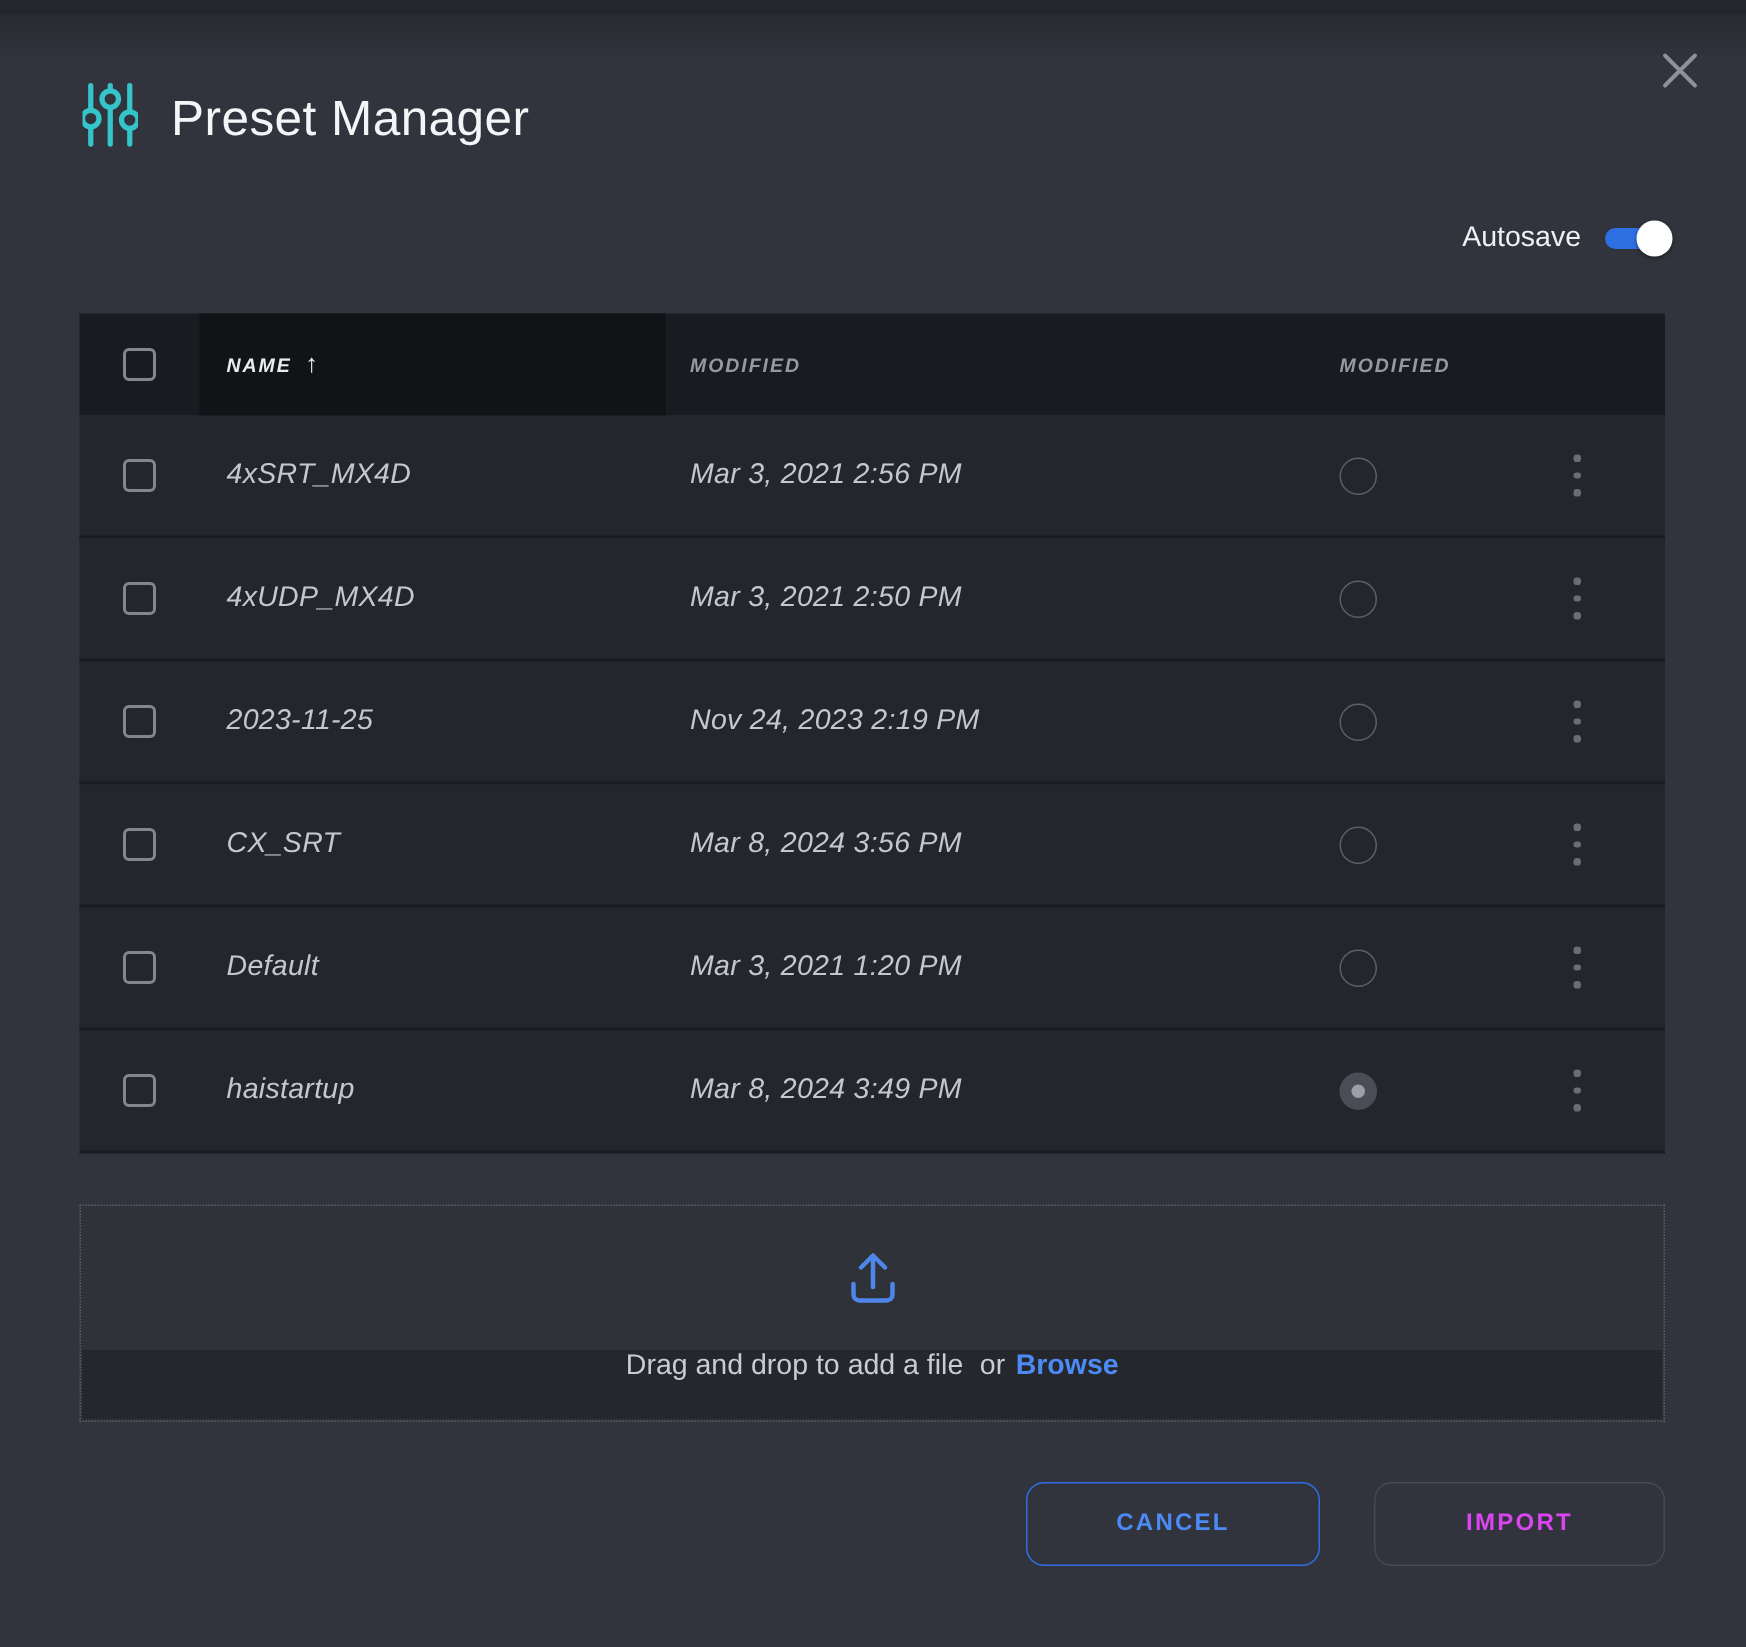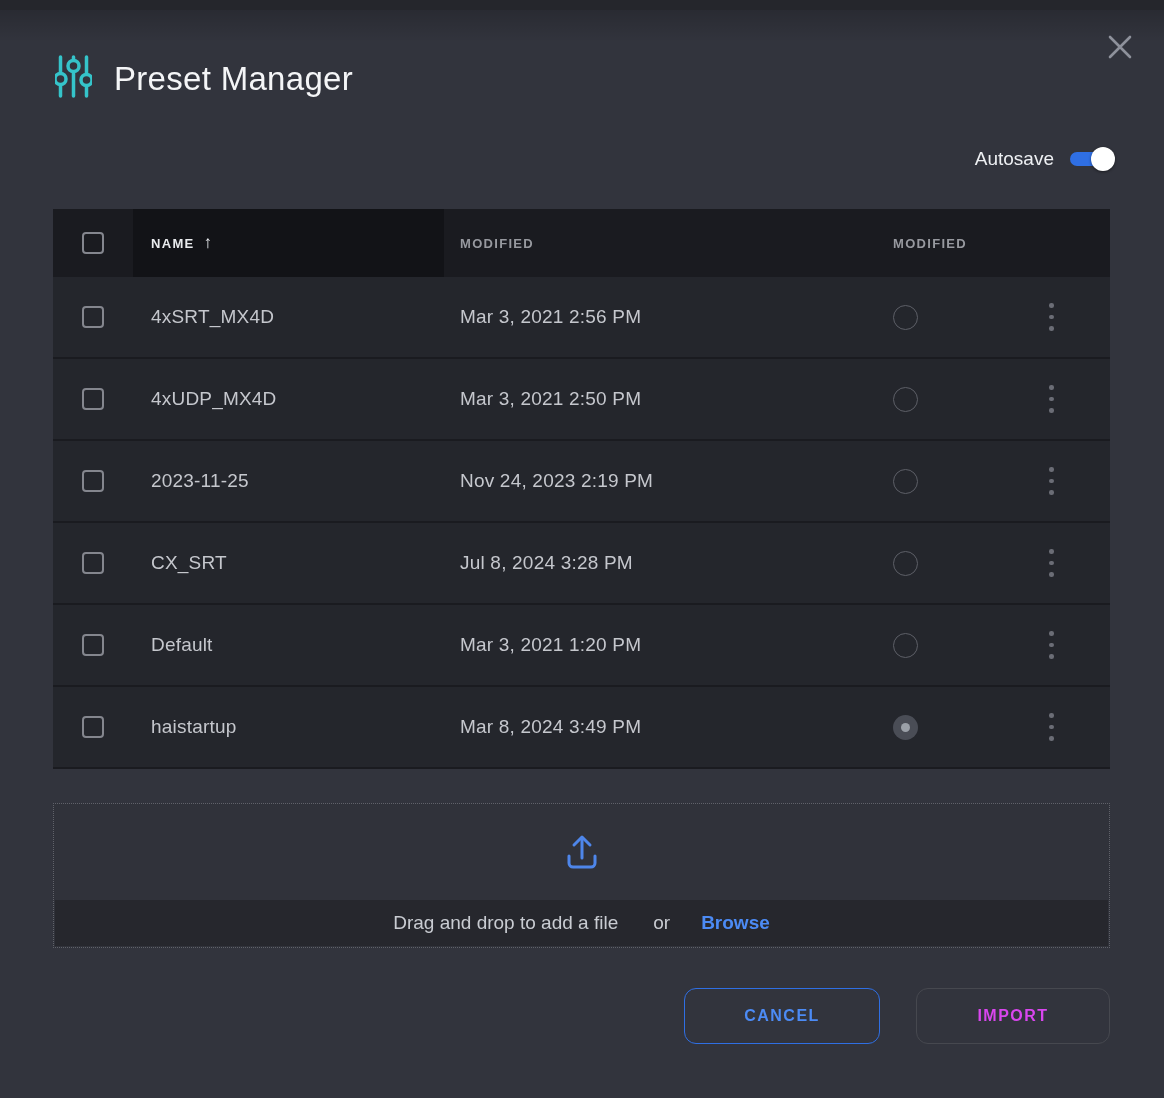--- a/index.html
+++ b/index.html
@@ -41,21 +41,21 @@
   
   .table{position:absolute;top:209px;left:53px;width:1057px;}
   .trow,.thead{display:grid;grid-template-columns:80px 311px 433px 150px 1fr;align-items:stretch;}
   .thead{height:68px;background:var(--header-bg);}
   .thead .cell{display:flex;align-items:center;}
   .thead .name-cell{background:var(--header-name-bg);}
   .col-label{font-size:13px;font-weight:700;letter-spacing:1.3px;color:var(--text-muted);}
   .col-label.bright{color:#e9ebee;}
   .sort-arrow{color:#eef0f3;font-size:17px;margin-left:9px;font-weight:400;}
   .trow{height:82px;background:var(--row-bg);border-bottom:2px solid var(--row-border);}
-  .cell{display:flex;align-items:center;}
+  .cell{display:flex;align-items:center;font-style:italic;}
   .checkbox-cell{justify-content:center;}
   .name-cell{padding-left:18px;}
   .modified-cell{padding-left:16px;}
   .startup-cell{padding-left:16px;}
   .kebab-cell{padding-left:14px;}
   .row-text{font-size:19px;color:var(--text-row);letter-spacing:.2px;}
 
   .checkbox{width:22px;height:22px;border:2px solid #84868e;border-radius:4px;background:transparent;cursor:pointer;}
 
   .radio{width:25px;height:25px;border-radius:50%;border:1.5px solid #5d5f67;cursor:pointer;
@@ -66,21 +66,21 @@
 
   .kebab{display:flex;flex-direction:column;gap:7px;padding:8px;cursor:pointer;}
   .kebab i{display:block;width:4.5px;height:4.5px;border-radius:50%;background:#6b6d76;}
 
   
   .dropzone{position:absolute;top:803px;left:53px;width:1057px;height:145px;
     border:1px dotted #60626a;background:#30323a;cursor:pointer;}
   .dropzone-top{position:absolute;top:1px;left:1px;right:1px;height:96px;
     display:flex;align-items:center;justify-content:center;}
   .dropzone-bottom{position:absolute;left:1px;right:1px;bottom:1px;height:46px;background:#26272d;
-    display:flex;align-items:center;justify-content:center;font-size:19px;color:#c9ccd2;gap:24px;}
+    display:flex;justify-content:center;font-size:19px;color:#c9ccd2;}
   .or-label{margin-left:11px;}
   .browse-link{color:var(--blue-text);font-weight:700;margin-left:7px;cursor:pointer;}
 
   
   .btn{position:absolute;top:988px;height:56px;border-radius:12px;background:transparent;
     font-family:"Liberation Sans",sans-serif;font-size:16px;font-weight:700;letter-spacing:1.5px;
     display:flex;align-items:center;justify-content:center;}
   .btn-cancel{left:684px;width:196px;border:1px solid var(--blue);color:var(--blue-text);cursor:pointer;}
   .btn-import{left:916px;width:194px;border:1px solid #46484f;color:#d946ef;cursor:default;}
 </style>
@@ -212,21 +212,21 @@
     </div>
 
     <div class="trow">
       <div class="cell checkbox-cell">
         <div class="checkbox"></div>
       </div>
       <div class="cell name-cell">
         <span class="row-text">CX_SRT</span>
       </div>
       <div class="cell modified-cell">
-        <span class="row-text">Jul 8, 2024 3:28 PM</span>
+        <span class="row-text">Mar 8, 2024 3:56 PM</span>
       </div>
       <div class="cell startup-cell">
         <div class="radio">
           
         </div>
       </div>
       <div class="cell kebab-cell">
         <div class="kebab">
               <i></i>
               <i></i>

